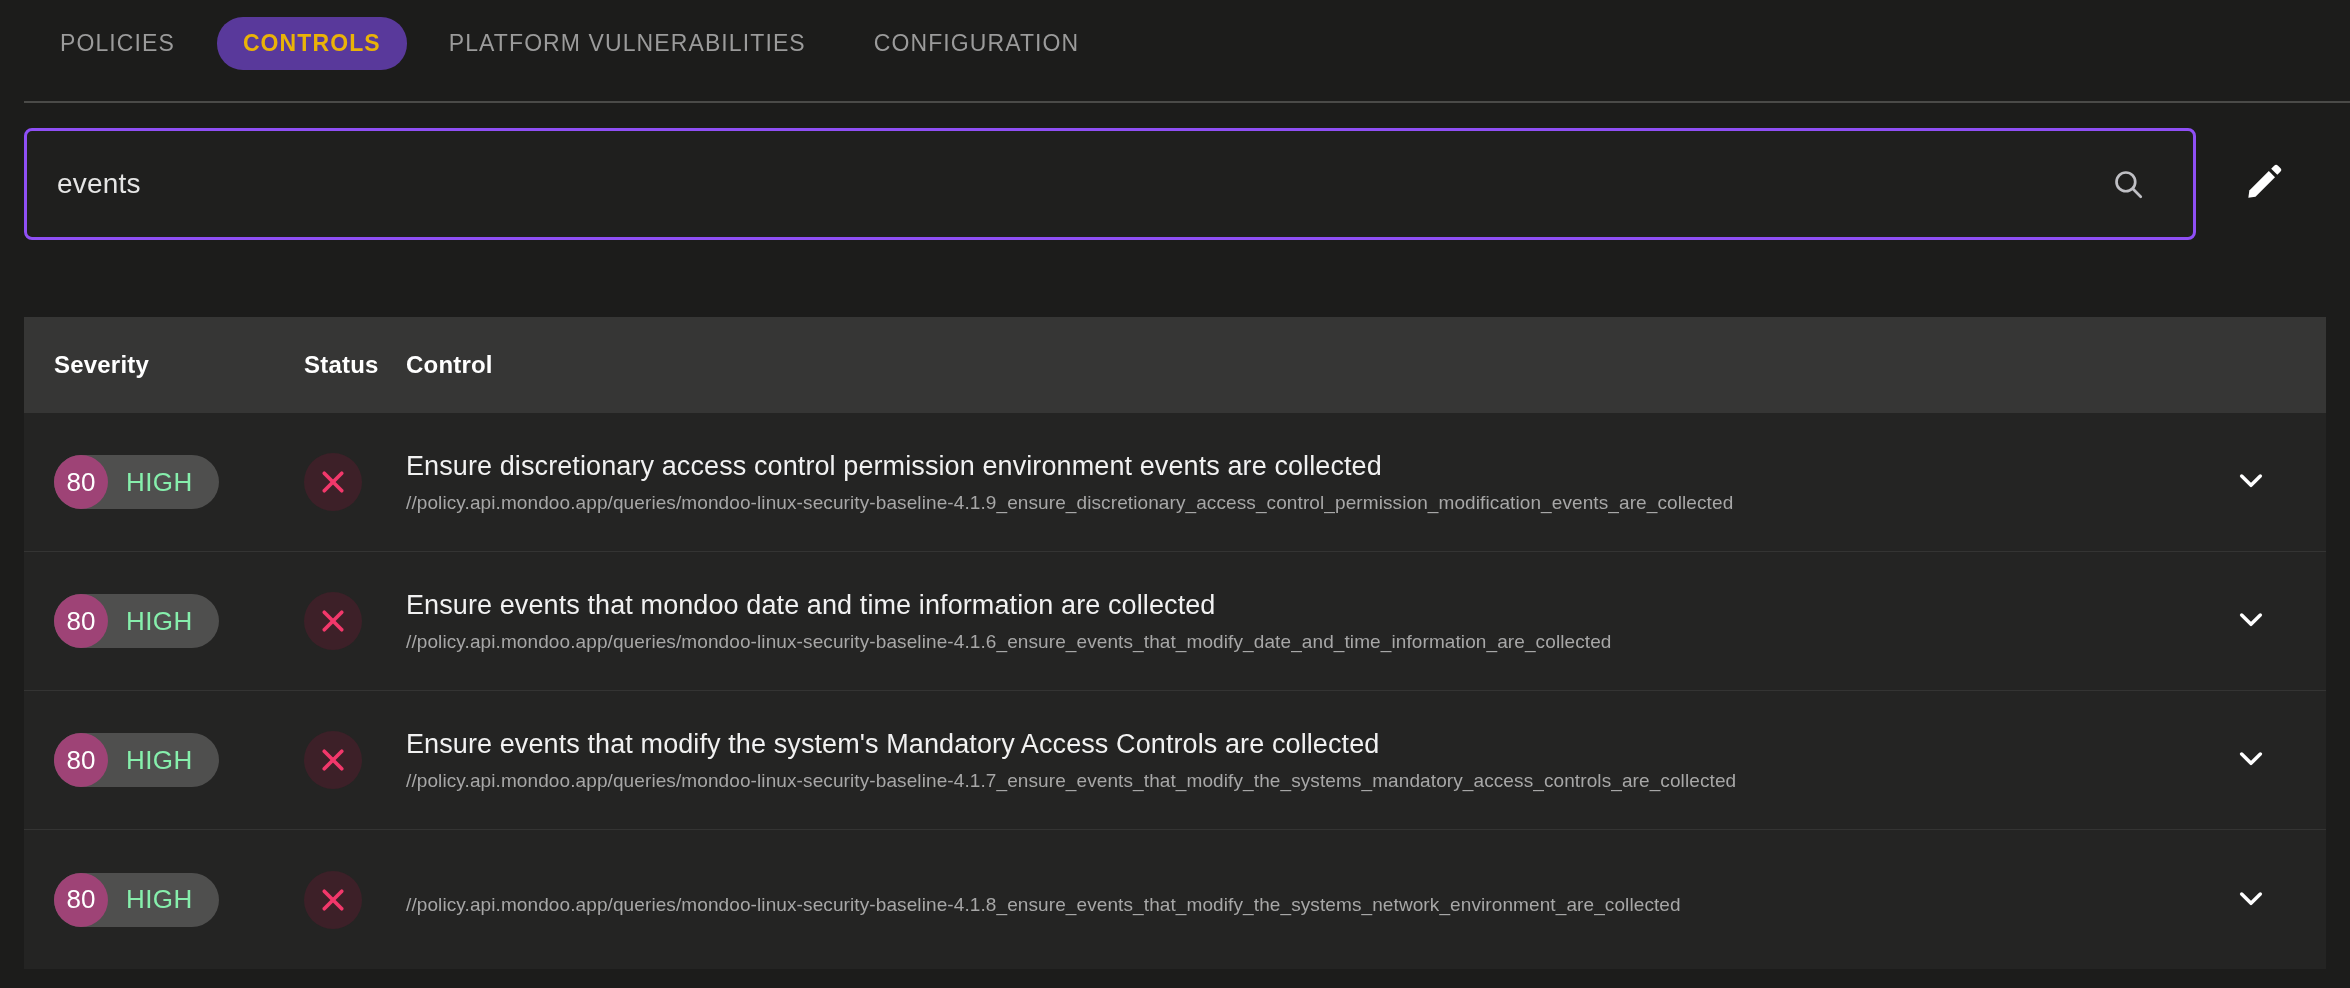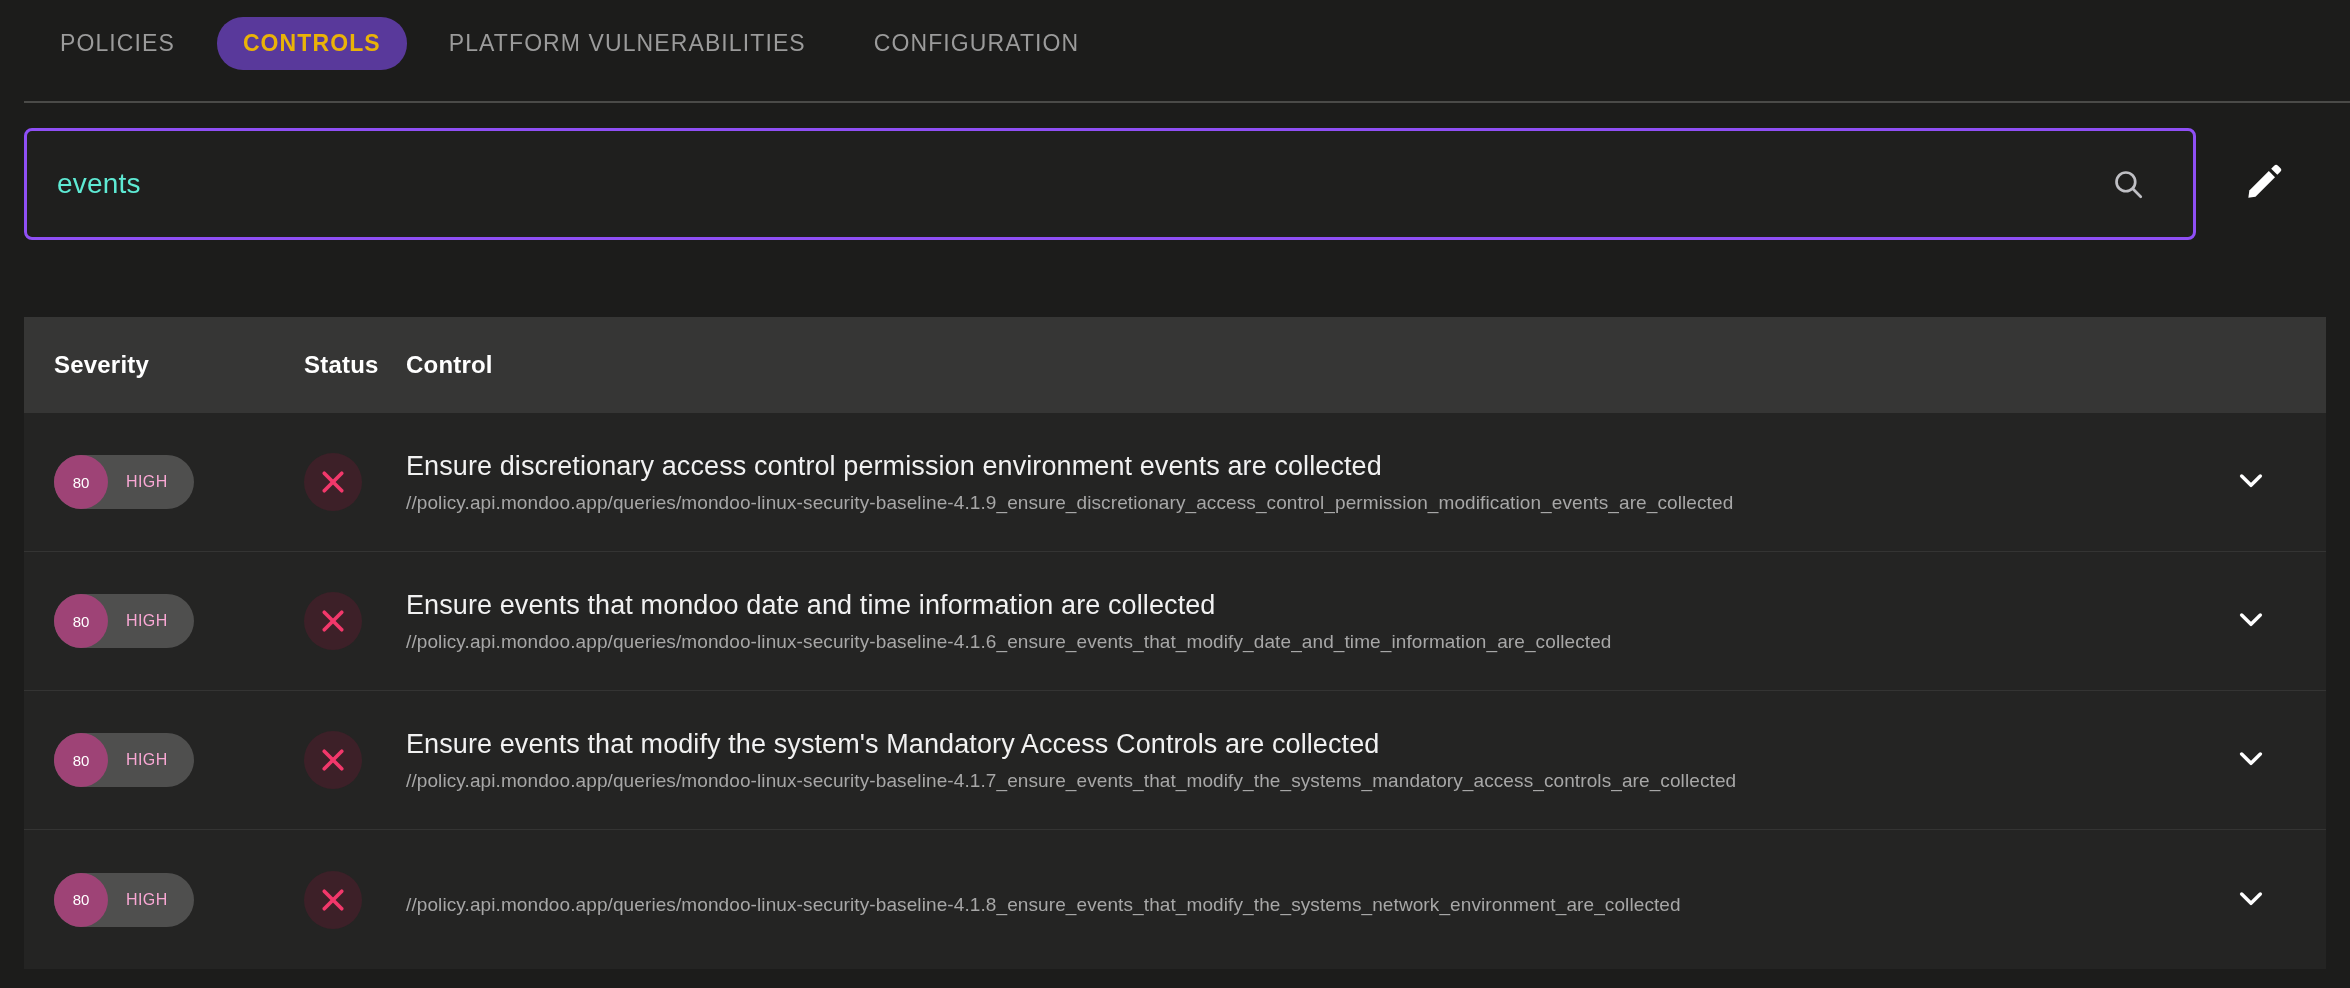--- a/index.html
+++ b/index.html
@@ -64,21 +64,21 @@
     height: 112px;
     border: 3px solid #8f4ff5;
     border-radius: 8px;
     background: #1f1f1e;
     display: flex;
     align-items: center;
     cursor: text;
   }
   .searchvalue {
     font-size: 28px;
-    color: #5eead4;
+    color: #e5e5e5;
     padding-left: 30px;
     letter-spacing: .2px;
   }
   .search-icon {
     position: absolute;
     right: 48px;
     top: 50%;
     transform: translateY(-50%);
     width: 34px; height: 34px;
     display: block;
@@ -136,29 +136,29 @@
     height: 54px;
     background: #4f4f4e;
     border-radius: 27px;
     padding-right: 26px;
   }
   .sevscore {
     width: 54px; height: 54px;
     border-radius: 50%;
     background: #9e4376;
     color: #ffffff;
-    font-size: 15px;
+    font-size: 26px;
     display: flex;
     align-items: center;
     justify-content: center;
     flex: 0 0 54px;
   }
   .sevlabel {
-    color: #f9a8d4;
-    font-size: 16px;
+    color: #86efac;
+    font-size: 26px;
     padding-left: 18px;
     letter-spacing: .4px;
   }
 
   
   .statuscircle {
     width: 58px; height: 58px;
     border-radius: 50%;
     background: #3d2028;
     display: flex;

